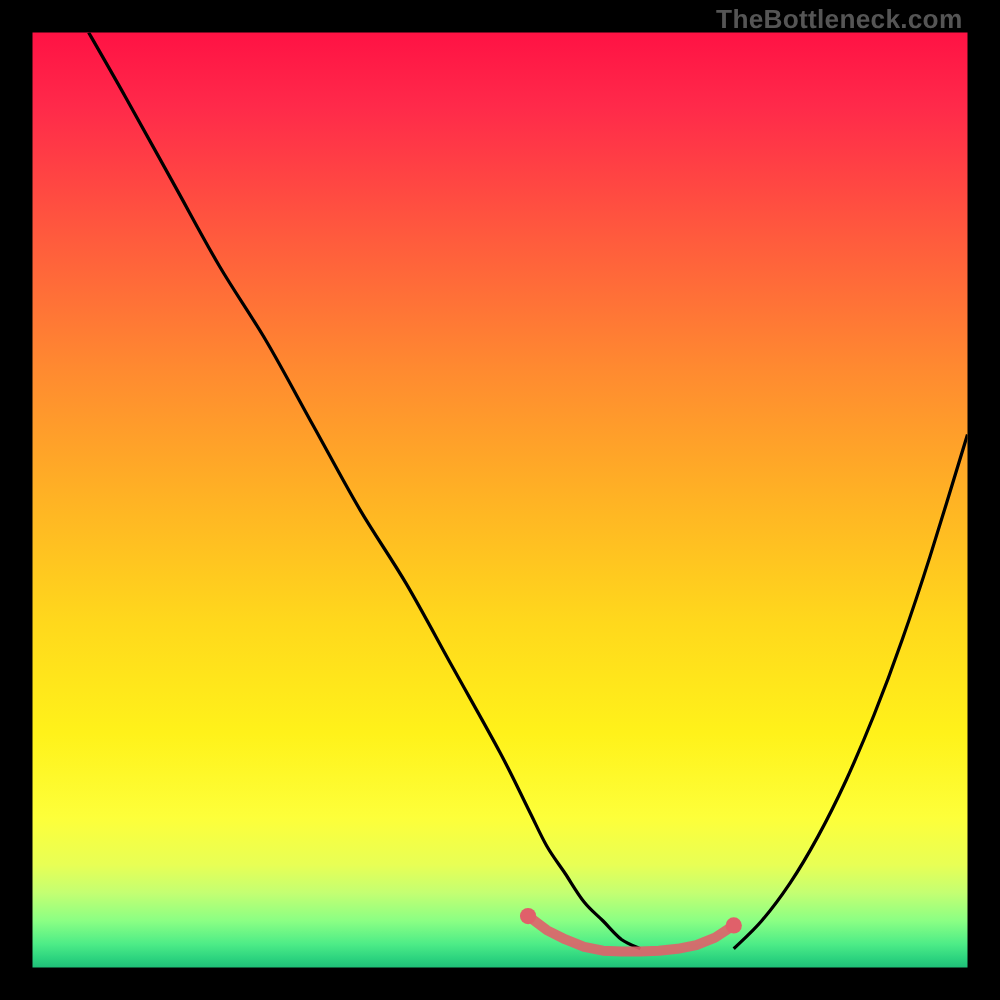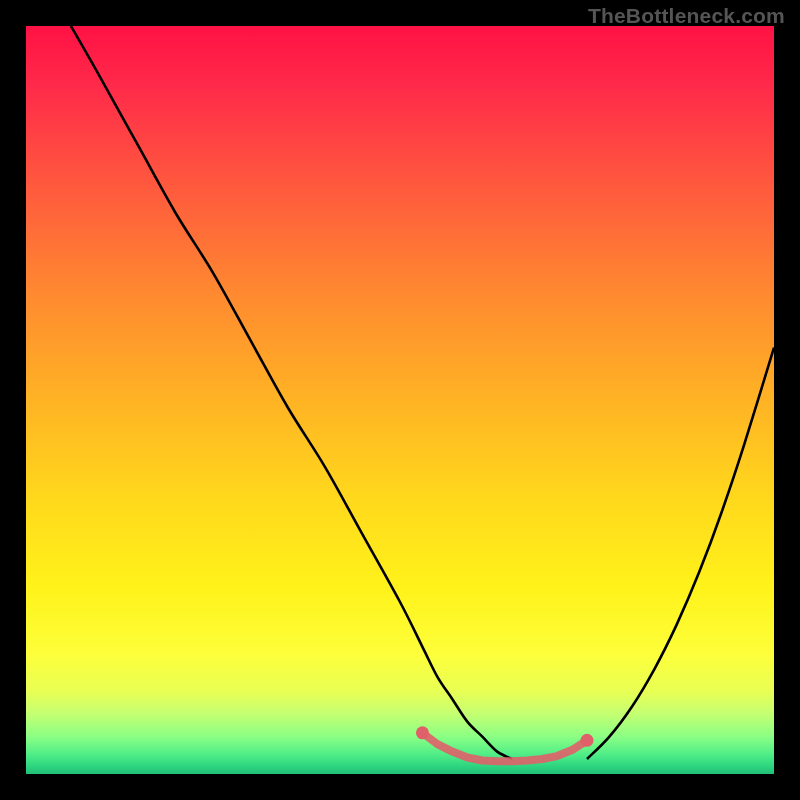--- a/index.html
+++ b/index.html
@@ -45,21 +45,21 @@
   svg.curves {
     position: absolute;
     left: 0;
     top: 0;
     width: 748px;
     height: 748px;
   }
   .watermark {
     position: absolute;
     top: 4px;
-    right: 15px;
+    right: 30px;
     color: #555;
     font-size: 21px;
     font-weight: 600;
     letter-spacing: 0.2px;
     user-select: none;
   }
 </style>
 </head>
 <body>
 

